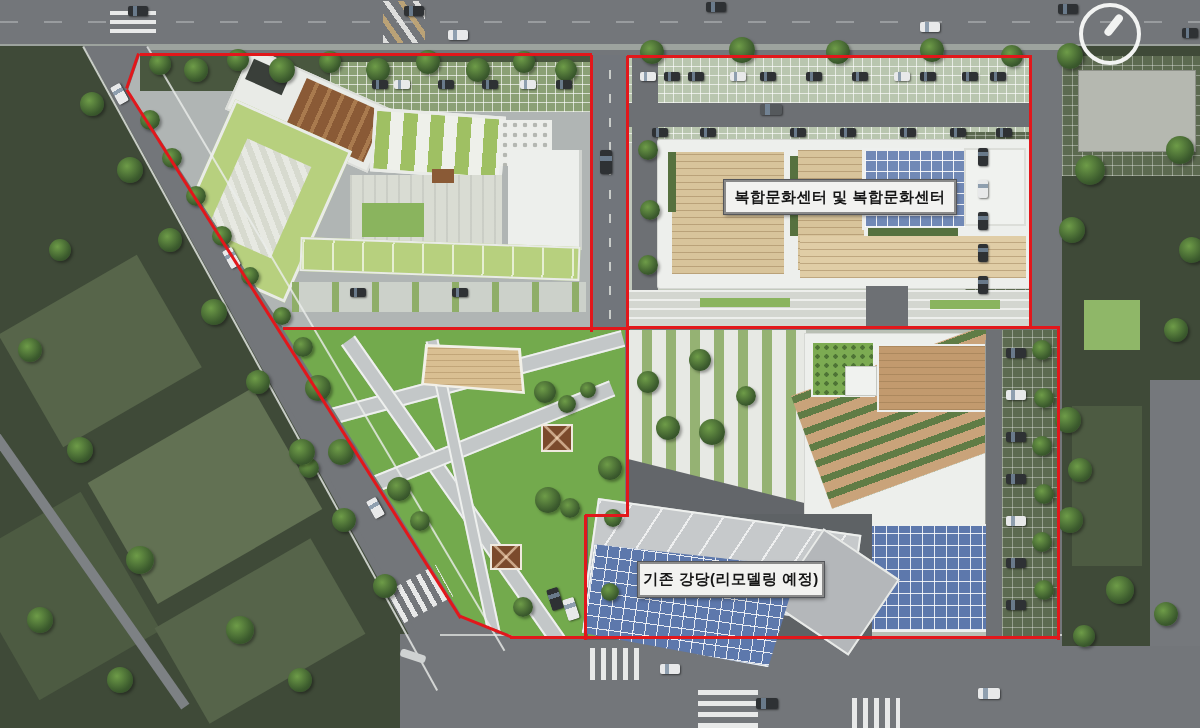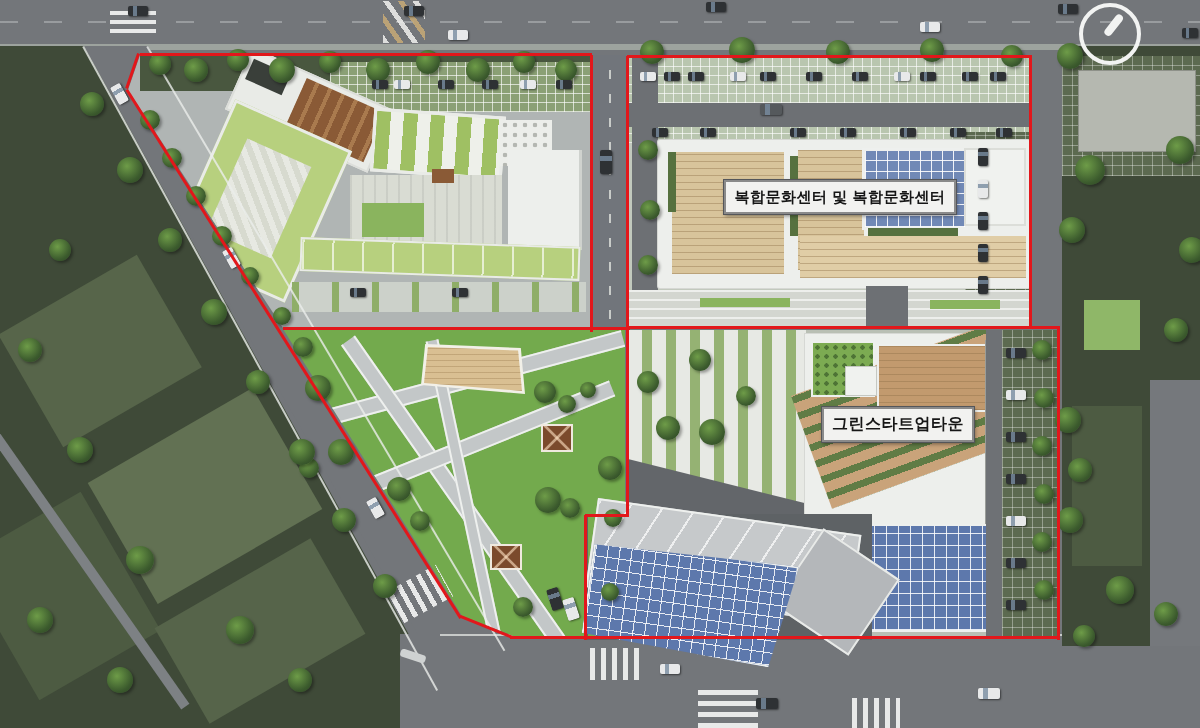--- a/index.html
+++ b/index.html
@@ -311,19 +311,19 @@
     <div class="rlv" style="left:626px;top:56px;height:461px;"></div>
     <div class="rl" style="left:628px;top:326px;width:432px;"></div>
     <div class="rlv" style="left:1057px;top:326px;height:314px;"></div>
     <div class="rl" style="left:585px;top:514px;width:44px;"></div>
     <div class="rlv" style="left:584px;top:515px;height:125px;"></div>
     <div class="rl" style="left:461px;top:615px;width:56px;transform:rotate(22deg);"></div>
     <div class="rl" style="left:510px;top:636px;width:550px;"></div>
   </div>
 
   <div class="label" style="left:724px;top:180px;width:228px;height:30px;font-size:15px;">복합문화센터 및 복합문화센터</div>
-  <div class="label" style="left:822px;top:407px;width:148px;height:31px;font-size:16px;">그린스타트업타운</div>
+  <div class="label" style="left:638px;top:562px;width:182px;height:31px;font-size:15px;">기존 강당(리모델링 예정)</div>
 
   <div class="abs" style="left:1079px;top:3px;width:54px;height:54px;border:4px solid #f2f3f2;border-radius:50%;z-index:9;">
     <div class="abs" style="left:19px;top:3px;width:8px;height:25px;background:#f2f3f2;border-radius:4px;transform:rotate(38deg);transform-origin:50% 100%;"></div>
   </div>
 
 </div>
 
 </body></html>

